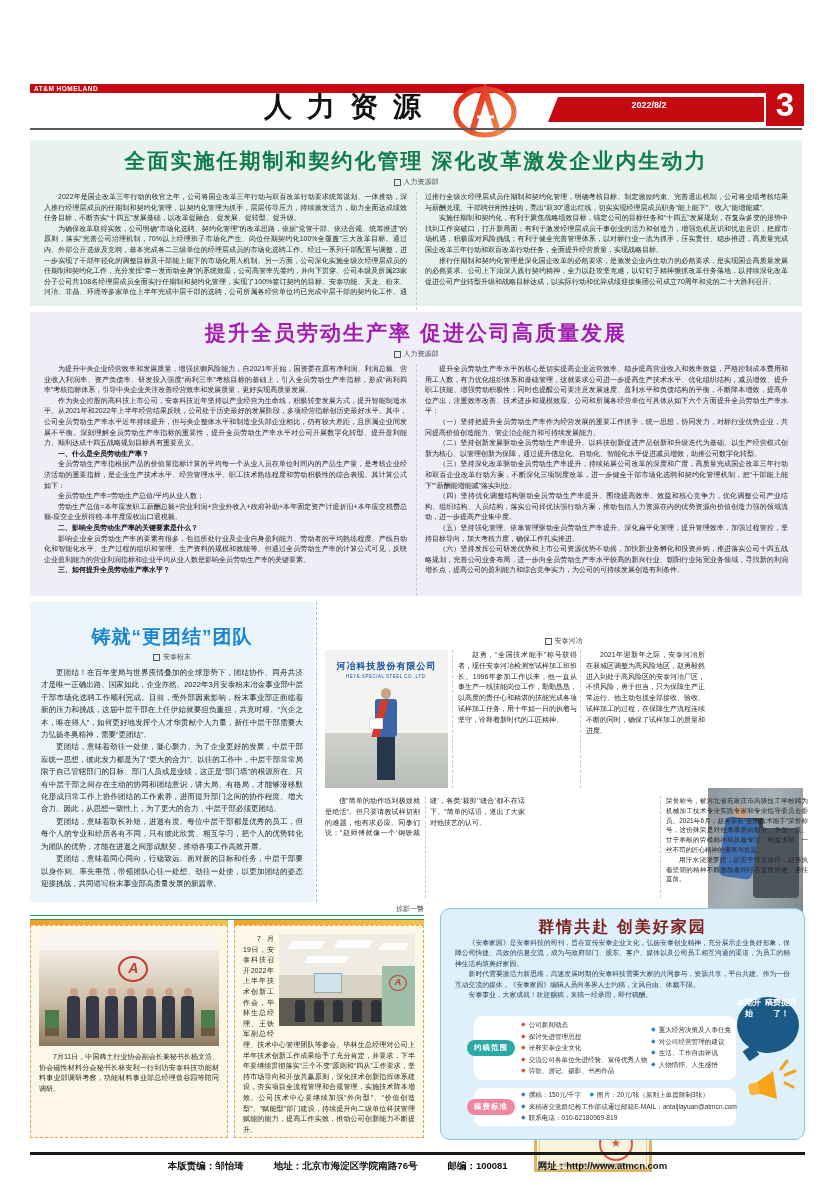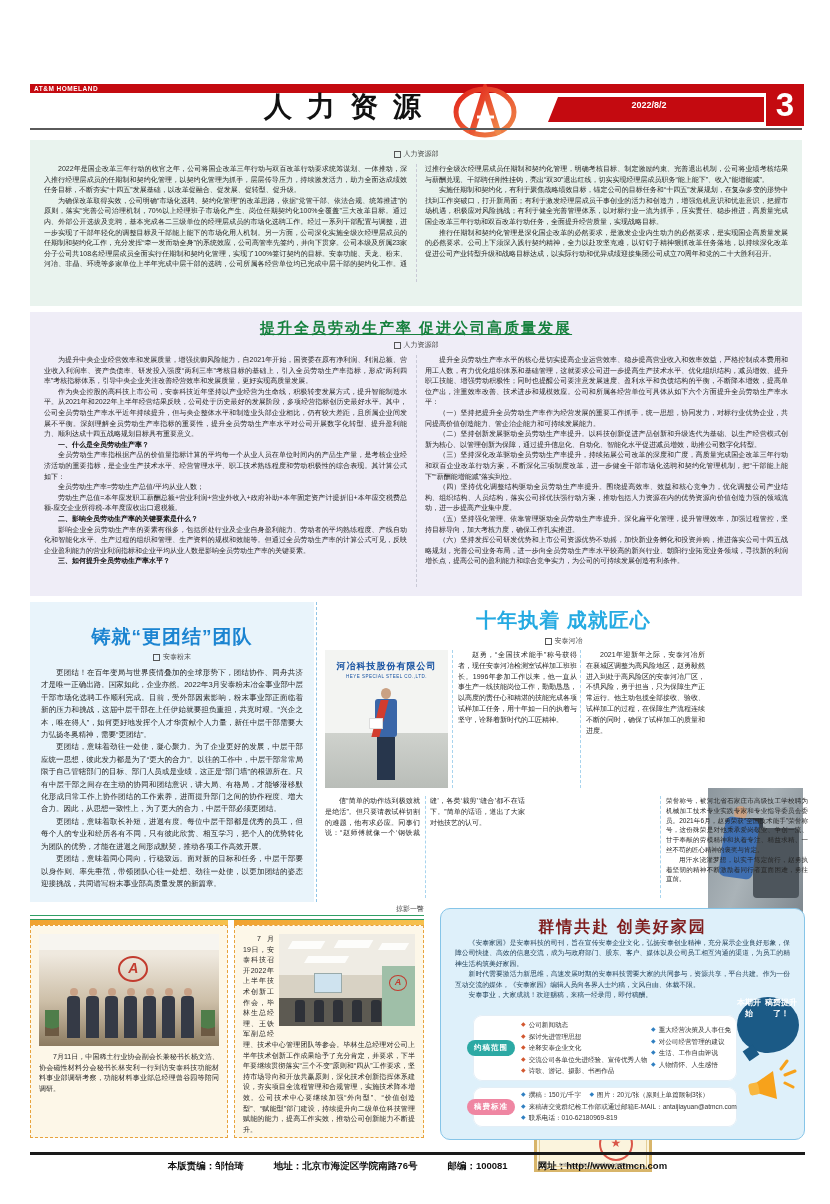--- a/index.html
+++ b/index.html
@@ -23,21 +23,21 @@
   .art-title{text-align:center;font-weight:bold;letter-spacing:2px;white-space:nowrap;}
   .byline{text-align:center;font-size:7px;color:#444;margin-top:2px;}
   .byline .sq{display:inline-block;width:5px;height:5px;border:1px solid #555;vertical-align:middle;margin-right:3px;}
   .body-text p{margin:0;font-size:7px;line-height:10.6px;text-align:justify;text-indent:2em;color:#262626;}
   .body-text p.subhead{font-weight:bold;color:#111;}
   .cols2{column-count:2;column-gap:18px;column-rule:1px dashed #c9c9d6;}
   
   .a1{left:30px;top:140px;width:772px;height:166px;background:#e9f3ee;padding:7px 14px;}
   .a1 .art-title{font-size:21px;color:#0f7c4b;}
   .a2{left:30px;top:312px;width:772px;height:284px;background:#efedf7;padding:7px 14px;}
-  .a2 .art-title{font-size:15px;color:#15803d;text-decoration:underline;}
+  .a2 .art-title{font-size:21px;color:#a21caf;}
   .a3{left:30px;top:602px;width:284px;height:300px;background:#e9f4fb;padding:22px 11px;}
   .a3 .art-title{font-size:19px;color:#1b84d1;letter-spacing:1px;}
   .a3 .body-text p{font-size:7.5px;line-height:12.4px;}
   .mid-divider{left:316px;top:602px;width:0;height:300px;border-left:1px dashed #8fc4e6;}
   .a4{left:322px;top:602px;width:483px;height:300px;background:#fff;}
   .a4 .art-title{font-size:20px;color:#25aae2;letter-spacing:1px;}
   .a4 .cell-text{font-size:7px;line-height:10.8px;text-align:justify;color:#262626;overflow:hidden;}
   .a4 .cell-text p{margin:0;text-indent:2em;}
   .vsep{border-left:1px dashed #a8d4ee;}
   
@@ -129,20 +129,21 @@
       <ellipse cx="33" cy="28" rx="29" ry="23" fill="none" stroke="url(#lg)" stroke-width="5"></ellipse>
       <path d="M20 48 L33 6 L46 48" fill="none" stroke="url(#lg)" stroke-width="6" stroke-linecap="round"></path>
       <path d="M25 33 L42 33" stroke="#fff" stroke-width="3"></path>
     </svg>
   </div>
   <div class="abs date-band">2022/8/2</div>
   <div class="abs page-num">3</div>
   <div class="abs head-rule"></div>
 
   <div class="abs artbox a1">
+    <div class="art-title">全面实施任期制和契约化管理 深化改革激发企业内生动力</div>
     <div class="byline">
       <span class="sq"></span><span>人力资源部</span>
     </div>
     <div class="body-text cols2" style="margin-top:5px;height:118px;overflow:hidden;">
       <p>2022年是国企改革三年行动的收官之年，公司将国企改革三年行动与双百改革行动要求统筹谋划、一体推动，深入推行经理层成员的任期制和契约化管理，以契约化管理为抓手，层层传导压力，持续激发活力，助力全面达成绩效任务目标，不断夯实“十四五”发展基础，以改革促融合、促发展、促转型、促升级。</p>
       <p>为确保改革取得实效，公司明确“市场化选聘、契约化管理”的改革思路，依据“党管干部、依法合规、统筹推进”的原则，落实“完善公司治理机制，70%以上经理班子市场化产生、岗位任期契约化100%全覆盖”三大改革目标。通过内、外部公开选拔及竞聘，基本完成各二三级单位的经理层成员的市场化选聘工作。经过一系列干部配置与调整，进一步实现了干部年轻化的调整目标及干部能上能下的市场化用人机制。另一方面，公司深化实施全级次经理层成员的任期制和契约化工作，充分发挥“牵一发而动全身”的系统效应，公司高管率先签约，并向下贯穿。公司本级及所属23家分子公司共108名经理层成员全面实行任期制和契约化管理，实现了100%签订契约的目标。安泰功能、天龙、粉末、河冶、非晶、环境等多家单位上半年完成中层干部的选聘，公司所属各经营单位均已完成中层干部的契约化工作。通过推行全级次经理层成员任期制和契约化管理，明确考核目标、制定激励约束、完善退出机制，公司将业绩考核结果与薪酬兑现、干部聘任刚性挂钩，亮出“双30”退出红线，切实实现经理层成员职务“能上能下”、收入“能增能减”。</p>
       <p>实施任期制和契约化，有利于聚焦战略绩效目标，锚定公司的目标任务和“十四五”发展规划，在复杂多变的形势中找到工作突破口，打开新局面；有利于激发经理层成员干事创业的活力和创造力，增强危机意识和忧患意识，把握市场机遇，积极应对风险挑战；有利于健全完善管理体系，以对标行业一流为抓手，压实责任、稳步推进，高质量完成国企改革三年行动和双百改革行动任务，全面提升经营质量，实现战略目标。</p>
       <p>推行任期制和契约化管理是深化国企改革的必然要求，是激发企业内生动力的必然要求，是实现国企高质量发展的必然要求。公司上下须深入践行契约精神，全力以赴攻坚克难，以钉钉子精神狠抓改革任务落地，以持续深化改革促进公司产业转型升级和战略目标达成，以实际行动和优异成绩迎接集团公司成立70周年和党的二十大胜利召开。</p>
     </div>
   </div>
@@ -181,21 +182,20 @@
     <div class="body-text" style="margin-top:5px;height:240px;overflow:hidden;">
       <p>更团结！在百年变局与世界疫情叠加的全球形势下，团结协作、同舟共济才是唯一正确出路。国家如此，企业亦然。2022年3月安泰粉末冶金事业部中层干部市场化选聘工作顺利完成。目前，受外部因素影响，粉末事业部正面临着新的压力和挑战，这届中层干部在上任伊始就要担负重担，共克时艰。“兴企之本，唯在得人”，如何更好地发挥个人才华贡献个人力量，新任中层干部需要大力弘扬冬奥精神，需要“更团结”。</p>
       <p>更团结，意味着劲往一处使，凝心聚力。为了企业更好的发展，中层干部应统一思想，彼此发力都是为了“更大的合力”。以往的工作中，中层干部常常局限于自己管辖部门的目标、部门人员或是业绩，这正是“部门墙”的根源所在。只有中层干部之间存在主动的协同和团结意识，讲大局、有格局，才能够潜移默化形成日常工作上协作团结的工作素养，进而提升部门之间的协作程度、增大合力。因此，从思想一致性上，为了更大的合力，中层干部必须更团结。</p>
       <p>更团结，意味着取长补短，进退有度。每位中层干部都是优秀的员工，但每个人的专业和经历各有不同，只有彼此欣赏、相互学习，把个人的优势转化为团队的优势，才能在进退之间形成默契，推动各项工作高效开展。</p>
       <p>更团结，意味着同心同向，行稳致远。面对新的目标和任务，中层干部要以身作则、率先垂范，带领团队心往一处想、劲往一处使，以更加团结的姿态迎接挑战，共同谱写粉末事业部高质量发展的新篇章。</p>
     </div>
   </div>
   <div class="abs mid-divider"></div>
 
   <div class="abs artbox a4">
-    <div class="art-title" style="position:absolute;left:0;top:5px;width:100%;">十年执着 成就匠心</div>
     <div class="byline" style="position:absolute;left:0;top:32px;width:100%;">
       <span class="sq"></span><span>安泰河冶</span>
     </div>
 
     <div class="abs ph ph-sign" style="left:3px;top:48px;width:123px;height:138px;">
       <div class="sign-cn">河冶科技股份有限公司</div>
       <div class="sign-en">HEYE SPECIAL STEEL CO.,LTD.</div>
       <div class="man1">
         <div class="head"></div>
           <div class="torso"></div>

